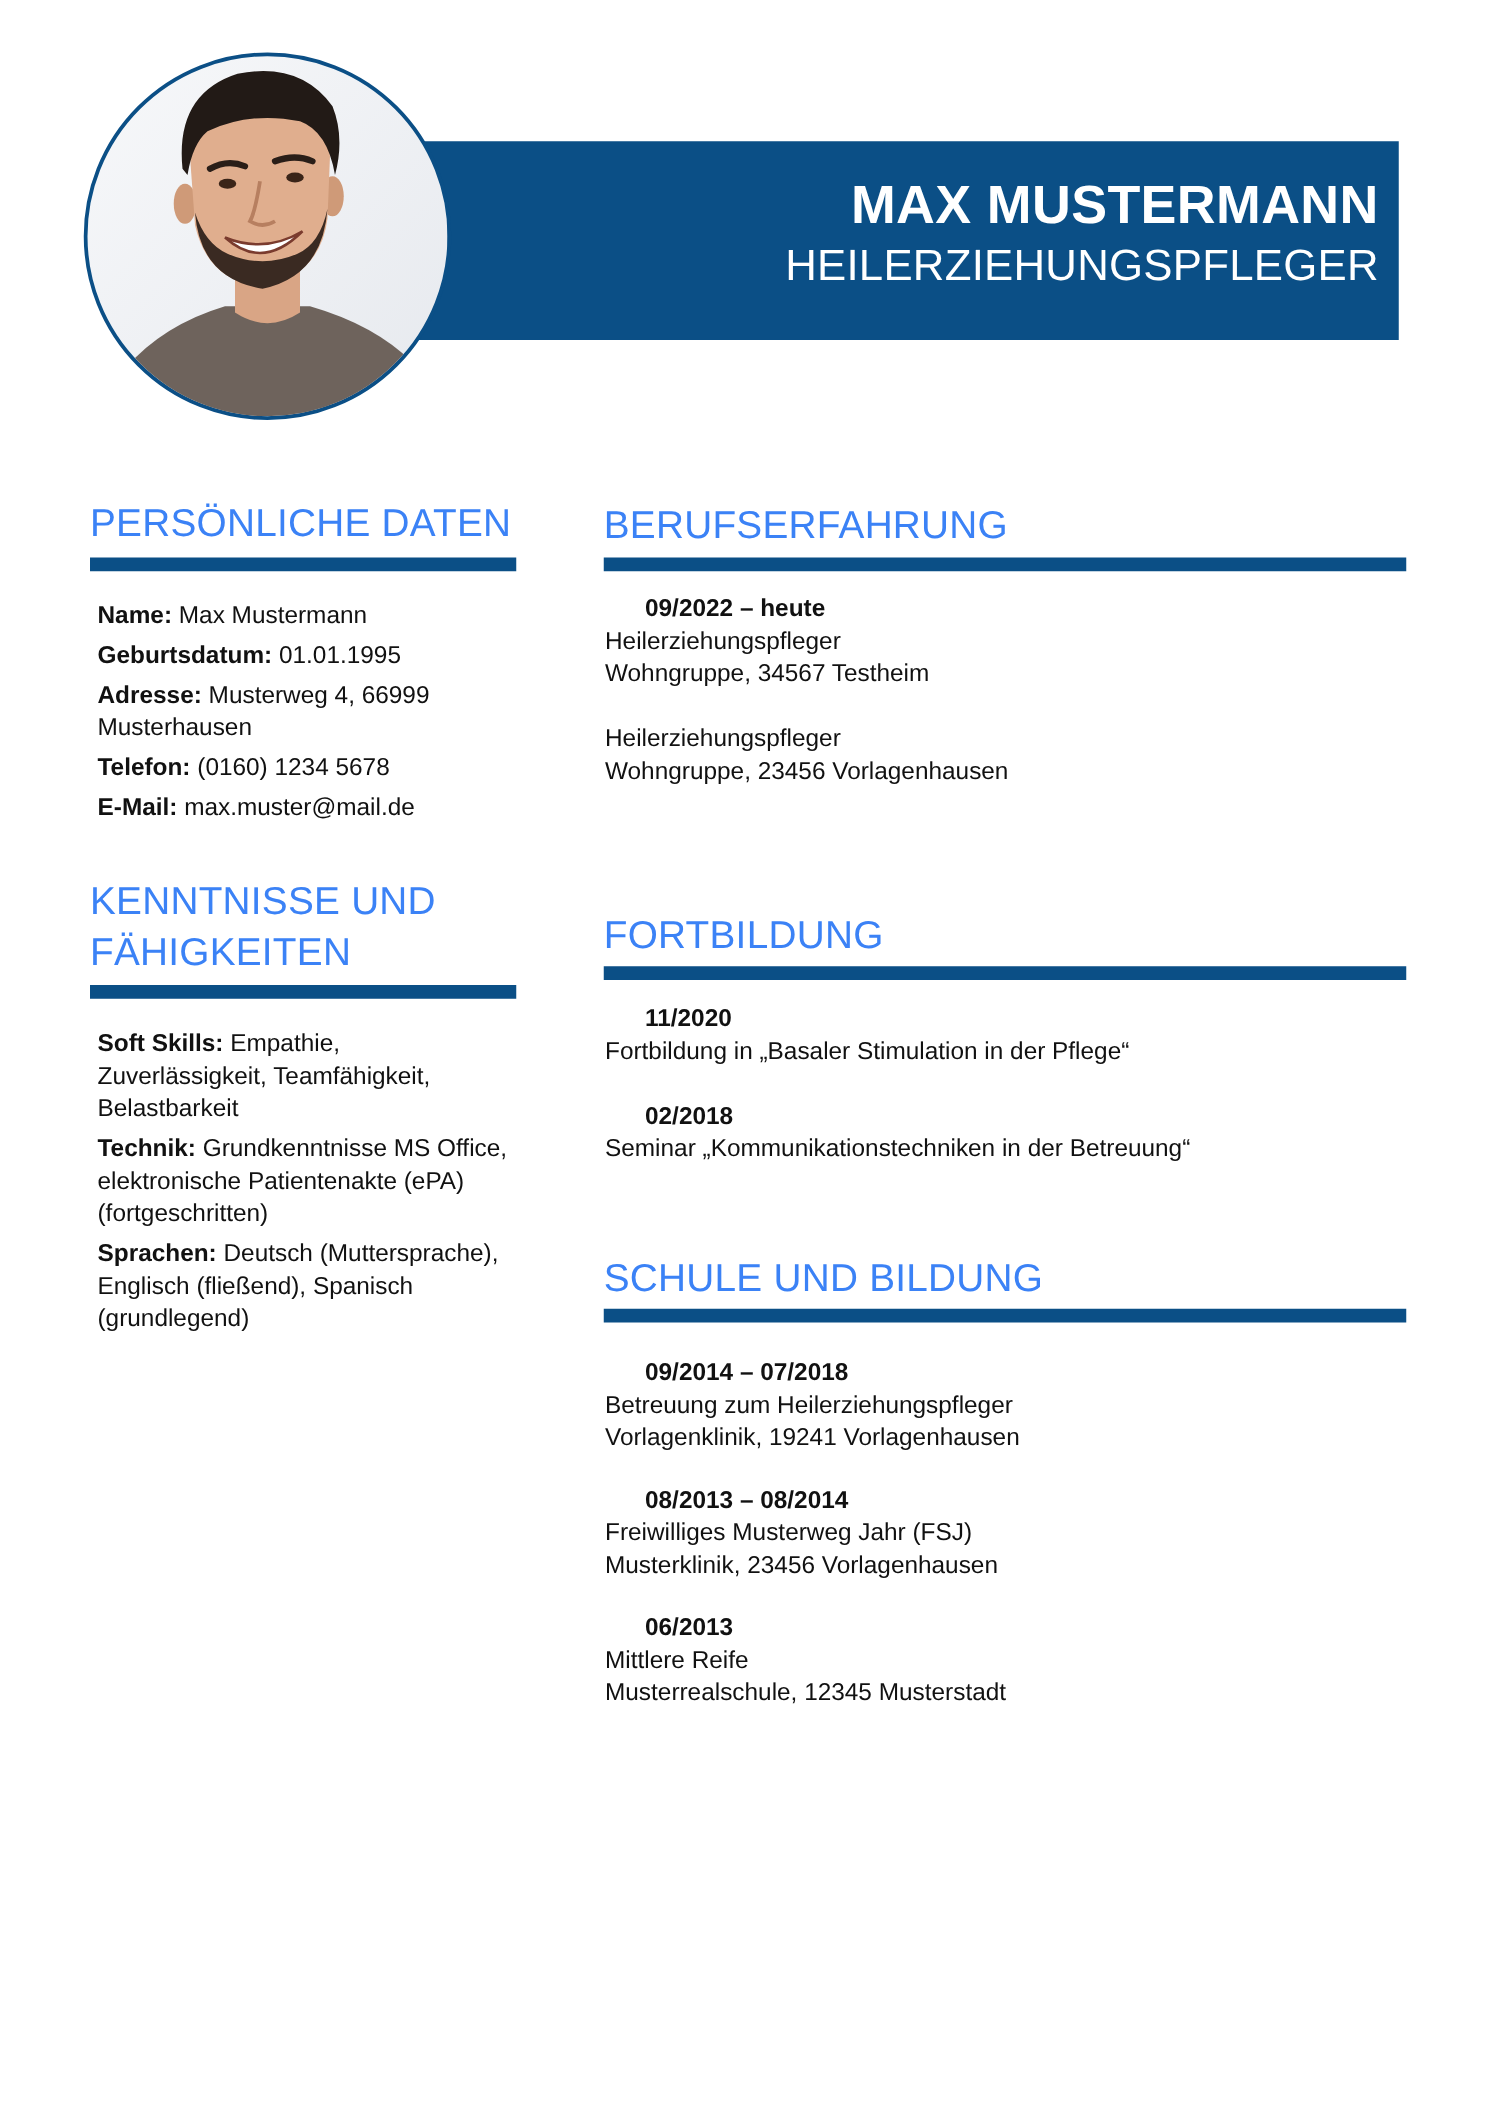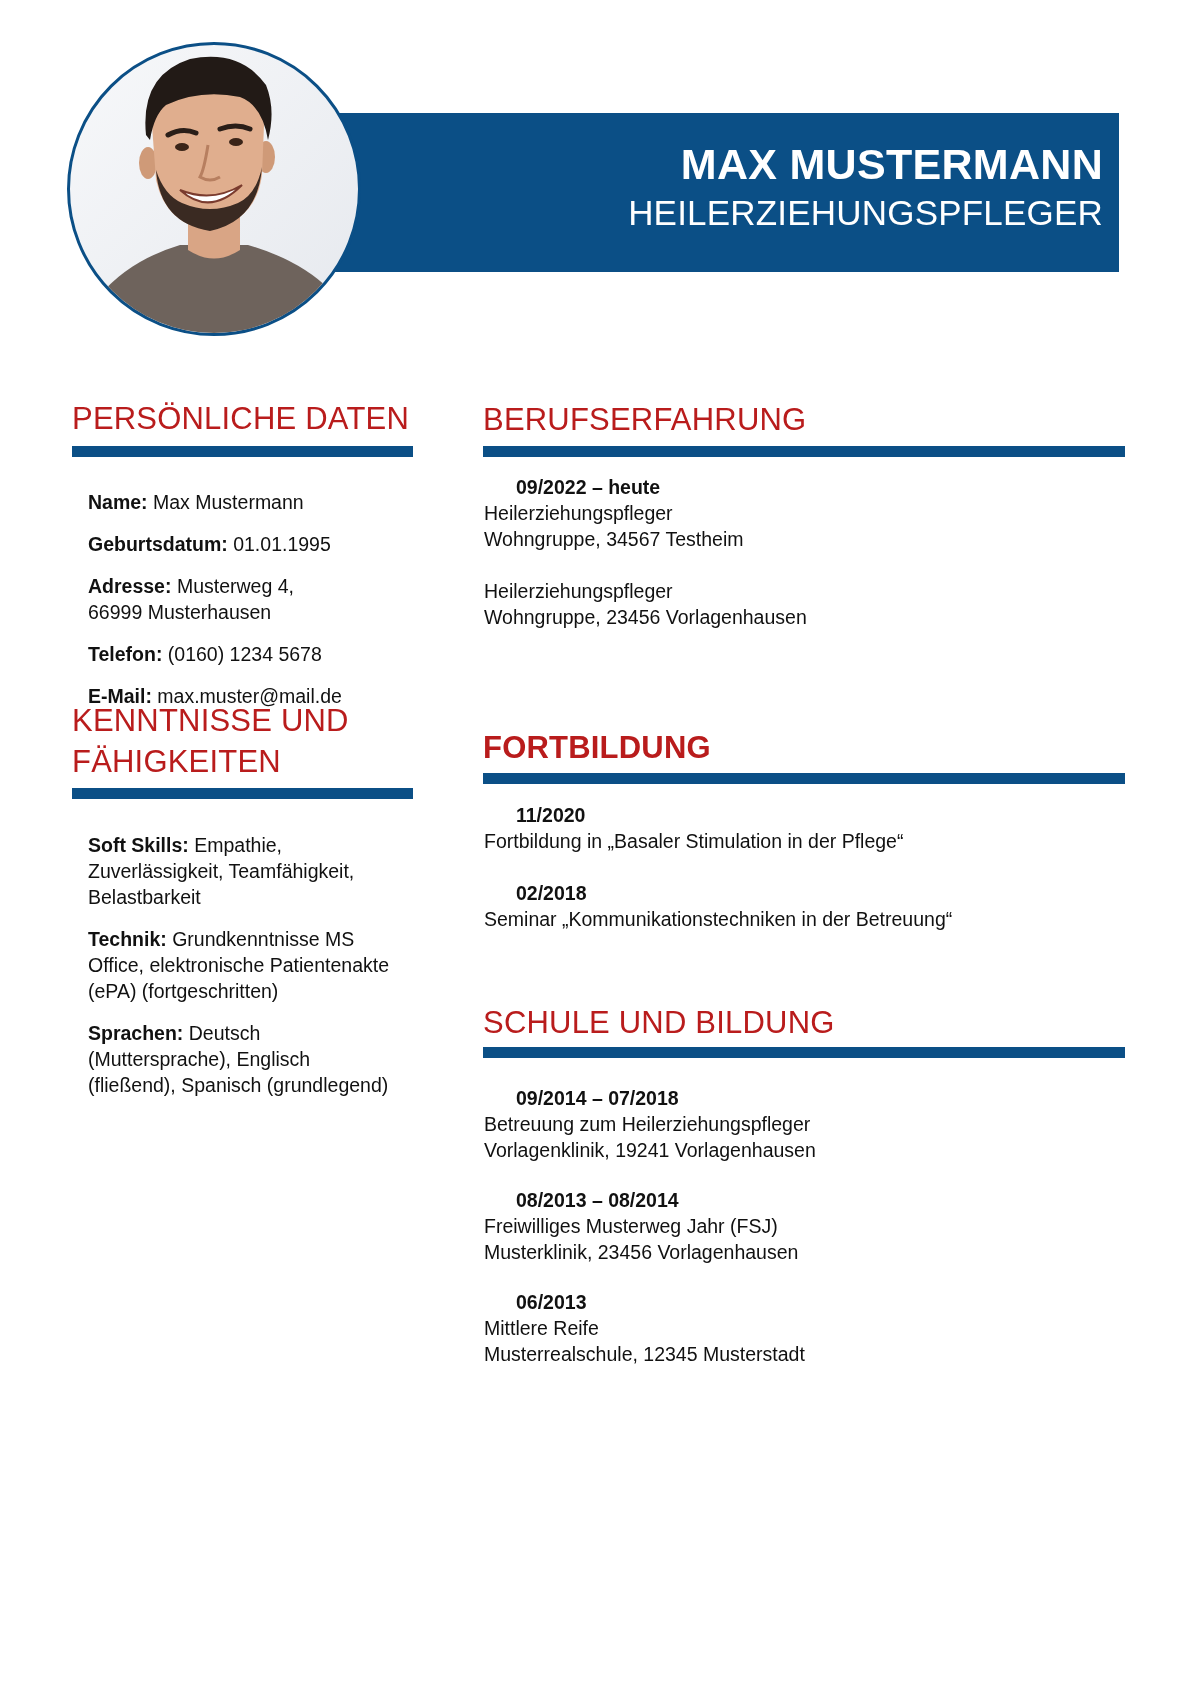--- a/index.html
+++ b/index.html
@@ -8,25 +8,25 @@
     .banner { position: absolute; left: 330px; top: 113px; width: 789px; height: 159px;
               background: #0b4f86; }
     .banner-name { position: absolute; right: 16px; top: 27px; color: #ffffff;
                    font-size: 43px; font-weight: bold; letter-spacing: 0.3px; white-space: nowrap; }
     .banner-title { position: absolute; right: 16px; top: 80px; color: #ffffff;
                     font-size: 35px; font-weight: normal; letter-spacing: 0.2px; white-space: nowrap; }
     .photo { position: absolute; left: 67px; top: 42px; width: 288px; height: 288px;
              border-radius: 50%; border: 3px solid #0b4f86; overflow: hidden;
              background: linear-gradient(135deg, #f7f8fa 0%, #e6e9ee 100%); }
     .photo svg { display: block; }
-    .section-title { position: absolute; font-size: 31px; font-weight: normal; color: #b91c1c;
+    .section-title { position: absolute; font-size: 31px; font-weight: normal; color: #3b82f6;
                      line-height: 41px; letter-spacing: 0.2px; margin: 0; }
     .bar { position: absolute; height: 11px; background: #0b4f86; }
     .info { position: absolute; font-size: 19.5px; line-height: 26px; color: #111111; }
-    .info p { margin: 16px; }
+    .info p { margin: 6px; }
     .info b { font-weight: bold; }
     .entry { position: absolute; left: 484px; width: 640px; font-size: 19.5px; line-height: 26px; }
     .entry .date { font-weight: bold; margin-left: 32px; }
     .entry div { white-space: nowrap; }
   </style>
 </head>
 <body>
 
 <div class="banner">
   <div class="banner-name">MAX MUSTERMANN</div>
@@ -87,21 +87,21 @@
 <div class="entry" style="top:474px;">
   <div class="date">09/2022 – heute</div>
   <div>Heilerziehungspfleger</div>
   <div>Wohngruppe, 34567 Testheim</div>
 </div>
 <div class="entry" style="top:578px;">
   <div>Heilerziehungspfleger</div>
   <div>Wohngruppe, 23456 Vorlagenhausen</div>
 </div>
 
-<h2 class="section-title" style="left:483px; top:727px;font-weight:bold;">FORTBILDUNG</h2>
+<h2 class="section-title" style="left:483px; top:727px;">FORTBILDUNG</h2>
 <div class="bar" style="left:483px; top:773px; width:642px;"></div>
 <div class="entry" style="top:802px;">
   <div class="date">11/2020</div>
   <div>Fortbildung in „Basaler Stimulation in der Pflege“</div>
 </div>
 <div class="entry" style="top:880px;">
   <div class="date">02/2018</div>
   <div>Seminar „Kommunikationstechniken in der Betreuung“</div>
 </div>
 

